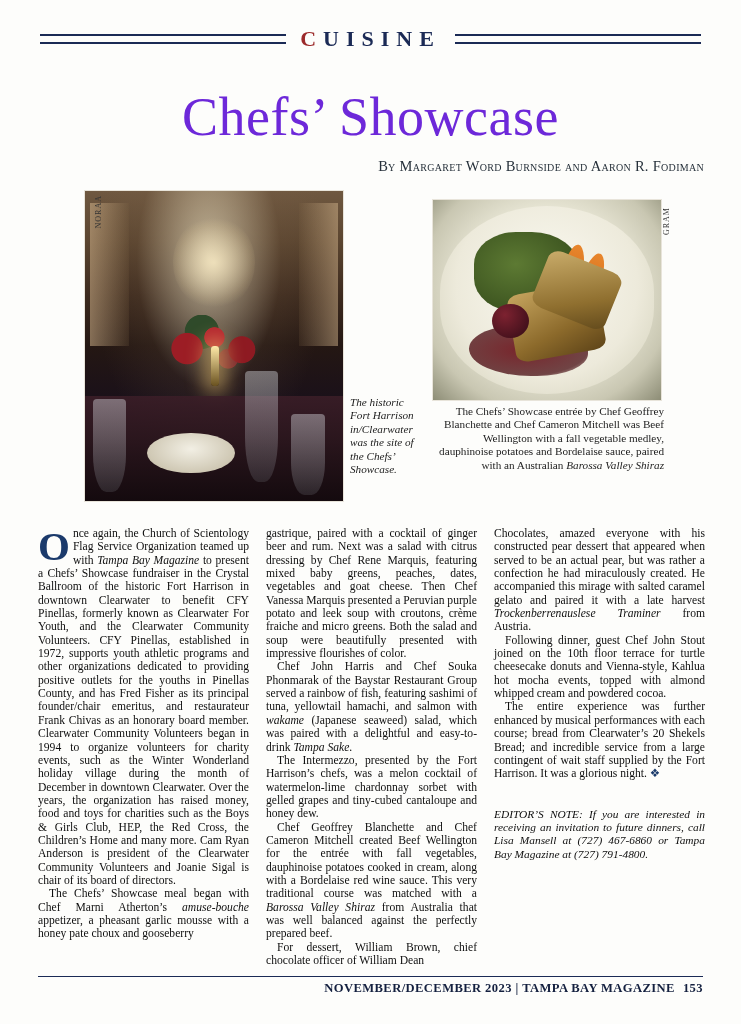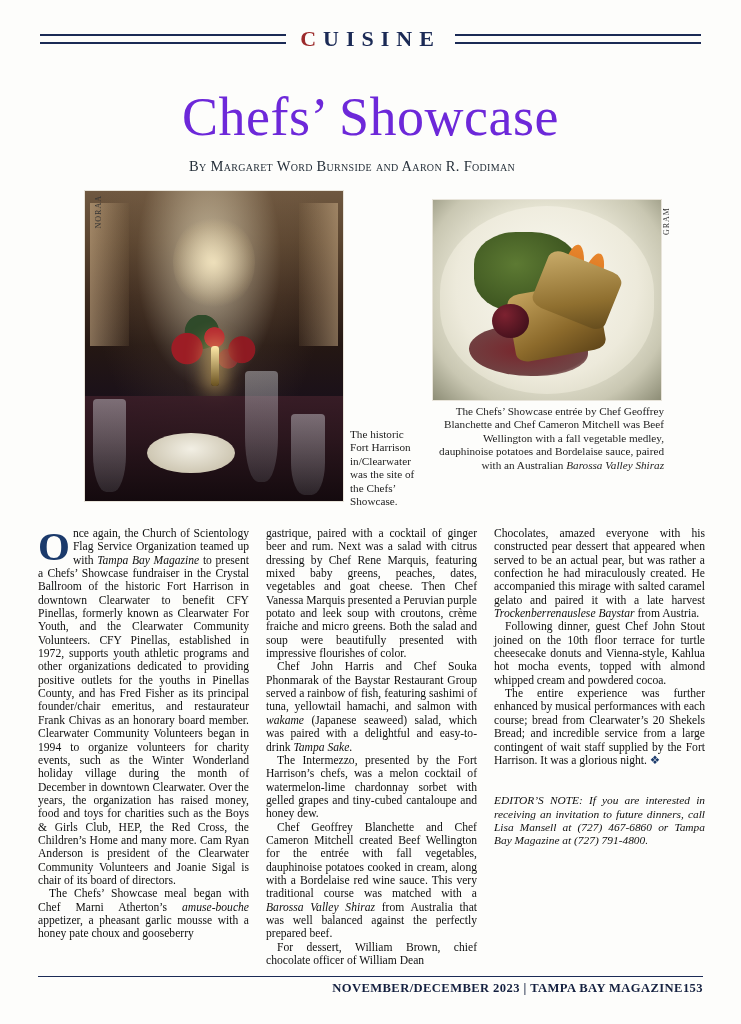--- a/index.html
+++ b/index.html
@@ -55,21 +55,21 @@
     font-size: 54px;
     font-weight: normal;
     color: #6d28d9;
     letter-spacing: 0.5px;
   }
   .byline {
     position: absolute;
     top: 158px;
     left: 0;
     width: 704px;
-    text-align: center;
+    text-align: right;
     font-size: 14.5px;
     color: #26303a;
     font-variant: small-caps;
     letter-spacing: 0.3px;
   }
 
   
   .photo {
     position: absolute;
     overflow: hidden;
@@ -239,23 +239,24 @@
   #credit-gram { left: 662px; top: 207px; }
 
   .caption {
     position: absolute;
     font-size: 11.2px;
     line-height: 13.4px;
     color: #1c1c1c;
   }
   #caption-ballroom {
     left: 350px;
-    top: 428px;
+    top: 396px;
     width: 72px;
     text-align: left;
+    font-style: italic;
   }
   #caption-entree {
     left: 430px;
     top: 405px;
     width: 234px;
     text-align: right;
   }
   .caption em { font-style: italic; }
 
   
@@ -318,21 +319,21 @@
     margin-bottom: 4px;
   }
   .footer .line {
     text-align: right;
     font-size: 12.6px;
     font-weight: bold;
     font-variant: small-caps;
     letter-spacing: 0.4px;
     color: #14203f;
   }
-  .footer .pagenum { }
+  .footer .pagenum { margin-left: 8px; }
 </style>
 </head>
 <body>
 
 <div class="page">
 
   <div class="masthead">
     <div class="rule"></div>
     <div class="kicker"><span class="accent">C</span><span>UISINE</span></div>
     <div class="rule"></div>
@@ -378,21 +379,21 @@
 
     <div class="col">
       <p class="first">gastrique, paired with a cocktail of ginger beer and rum. Next was a salad with citrus dressing by Chef Rene Marquis, featuring mixed baby greens, peaches, dates, vegetables and goat cheese. Then Chef Vanessa Marquis presented a Peruvian purple potato and leek soup with croutons, crème fraiche and micro greens. Both the salad and soup were beautifully presented with impressive flourishes of color.</p>
       <p><span>Chef John Harris and Chef Souka Phonmarak of the Baystar Restaurant Group served a rainbow of fish, featuring sashimi of tuna, yellowtail hamachi, and salmon with </span><em>wakame</em><span> (Japanese seaweed) salad, which was paired with a delightful and easy-to-drink </span><em>Tampa Sake</em><span>.</span></p>
       <p>The Intermezzo, presented by the Fort Harrison’s chefs, was a melon cocktail of watermelon-lime chardonnay sorbet with gelled grapes and tiny-cubed cantaloupe and honey dew.</p>
       <p><span>Chef Geoffrey Blanchette and Chef Cameron Mitchell created Beef Wellington for the entrée with fall vegetables, dauphinoise potatoes cooked in cream, along with a Bordelaise red wine sauce. This very traditional course was matched with a </span><em>Barossa Valley Shiraz</em><span> from Australia that was well balanced against the perfectly prepared beef.</span></p>
       <p>For dessert, William Brown, chief chocolate officer of William Dean</p>
     </div>
 
     <div class="col">
-      <p class="first"><span>Chocolates, amazed everyone with his constructed pear dessert that appeared when served to be an actual pear, but was rather a confection he had miraculously created. He accompanied this mirage with salted caramel gelato and paired it with a late harvest </span><em>Trockenberrenauslese Baystar</em><span> from Austria.</span></p>
+      <p class="first"><span>Chocolates, amazed everyone with his constructed pear dessert that appeared when served to be an actual pear, but was rather a confection he had miraculously created. He accompanied this mirage with salted caramel gelato and paired it with a late harvest </span><em>Trockenberrenauslese Traminer</em><span> from Austria.</span></p>
       <p>Following dinner, guest Chef John Stout joined on the 10th floor terrace for turtle cheesecake donuts and Vienna-style, Kahlua hot mocha events, topped with almond whipped cream and powdered cocoa.</p>
       <p><span>The entire experience was further enhanced by musical performances with each course; bread from Clearwater’s 20 Shekels Bread; and incredible service from a large contingent of wait staff supplied by the Fort Harrison. It was a glorious night. </span><span class="fleuron">❖</span></p>
       <div class="editors-note"><span class="lead">EDITOR’S NOTE:</span><span> If you are interested in receiving an invitation to future dinners, call Lisa Mansell at (727) 467-6860 or </span><em>Tampa Bay Magazine</em><span> at (727) 791-4800.</span></div>
     </div>
 
   </div>
 
   <div class="footer">
     <div class="rule"></div>
     <div class="line"><span>NOVEMBER/DECEMBER 2023</span>&nbsp;<span>|</span>&nbsp;<span>TAMPA BAY MAGAZINE</span><span class="pagenum">153</span></div>

